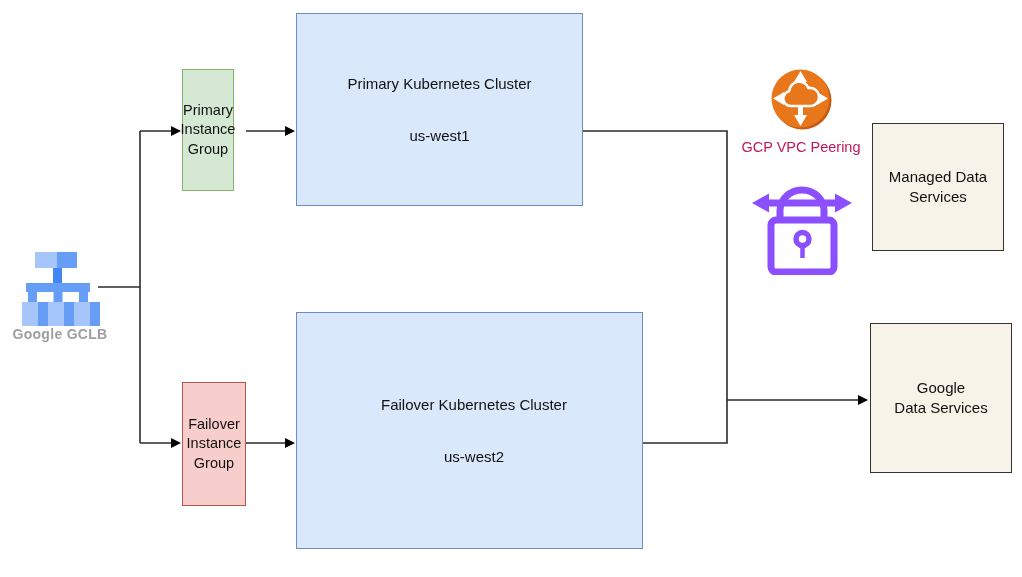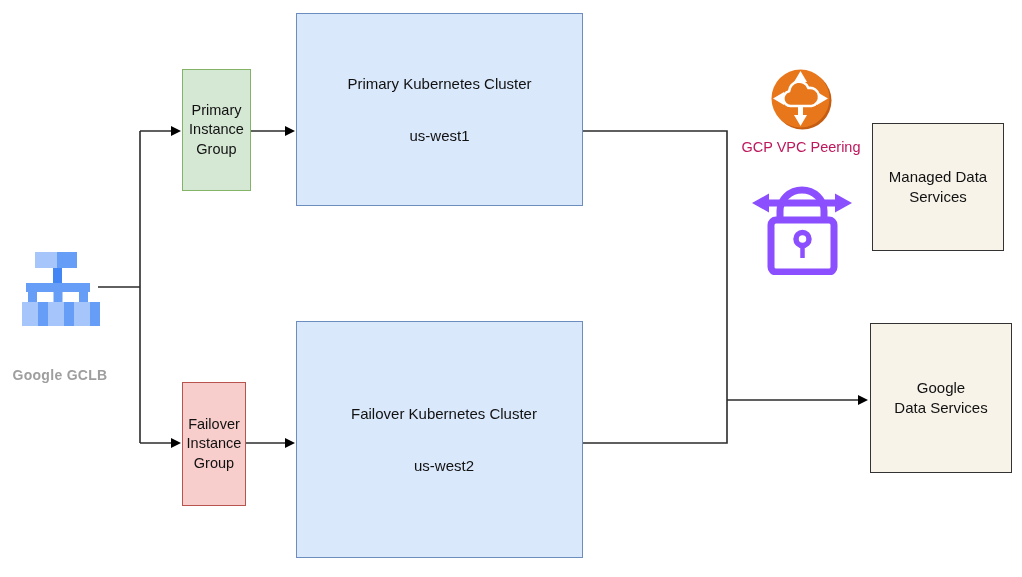--- a/index.html
+++ b/index.html
@@ -29,21 +29,21 @@
   .node.blue{background:#dae8fc;border:1px solid #6c8ebf;font-size:15px;}
   .node.beige{background:#f7f3e9;border:1px solid #333333;font-size:15px;}
   .cluster-title{margin-bottom:16px;}
   .cluster-region{margin-top:16px;text-align:center;}
 
   .icon-label{
     position:absolute;text-align:center;font-size:14.5px;color:#be185d;
   }
   .gclb-label{
     position:absolute;text-align:center;
-    font-size:14px;font-weight:bold;color:#9e9e9e;letter-spacing:.3px;margin-top:41px;
+    font-size:14px;font-weight:bold;color:#9e9e9e;letter-spacing:.3px;
   }
 </style>
 </head>
 <body>
 
 <div id="canvas">
 
   <svg id="connectors" viewBox="0 0 1022 577" xmlns="http://www.w3.org/2000/svg">
     <g stroke="#2b2b2b" stroke-width="1.6" fill="none">
 
@@ -89,34 +89,34 @@
       <rect x="0" y="52" width="16" height="24" fill="#a6c5fa"></rect>
       <rect x="16" y="52" width="10" height="24" fill="#669df6"></rect>
       <rect x="26" y="52" width="16" height="24" fill="#a6c5fa"></rect>
       <rect x="42" y="52" width="10" height="24" fill="#669df6"></rect>
       <rect x="52" y="52" width="16" height="24" fill="#a6c5fa"></rect>
       <rect x="68" y="52" width="10" height="24" fill="#669df6"></rect>
     </svg>
   </div>
   <div class="gclb-label" style="left:6px;top:326px;width:108px;">Google GCLB</div>
 
-  <div class="node green" style="left:182px;top:69px;width:69px;height:122px;">
+  <div class="node green" style="left:182px;top:69px;width:52px;height:122px;">
     <span>Primary Instance Group</span>
   </div>
 
   <div class="node red" style="left:182px;top:382px;width:64px;height:124px;">
     <span>Failover Instance Group</span>
   </div>
 
   <div class="node blue" style="left:296px;top:13px;width:287px;height:193px;">
     <div class="cluster-title">Primary Kubernetes Cluster</div>
     <div class="cluster-region">us-west1</div>
   </div>
 
-  <div class="node blue" style="left:296px;top:321px;width:287px;height:237px;padding-left:9px;">
+  <div class="node blue" style="left:296px;top:312px;width:347px;height:237px;padding-left:9px;">
     <div class="cluster-title">Failover Kubernetes Cluster</div>
     <div class="cluster-region">us-west2</div>
   </div>
 
   <div class="abs" style="left:770px;top:68px;width:62px;height:62px;">
     <svg width="62" height="62" viewBox="0 0 62 62">
       <circle cx="32.5" cy="32.5" r="29" fill="#c45d11"></circle>
       <circle cx="30.5" cy="30.5" r="29" fill="#e8761b"></circle>
       <g stroke="#ffffff" stroke-width="5" fill="none">
         <line x1="30.5" y1="13" x2="30.5" y2="48"></line>

